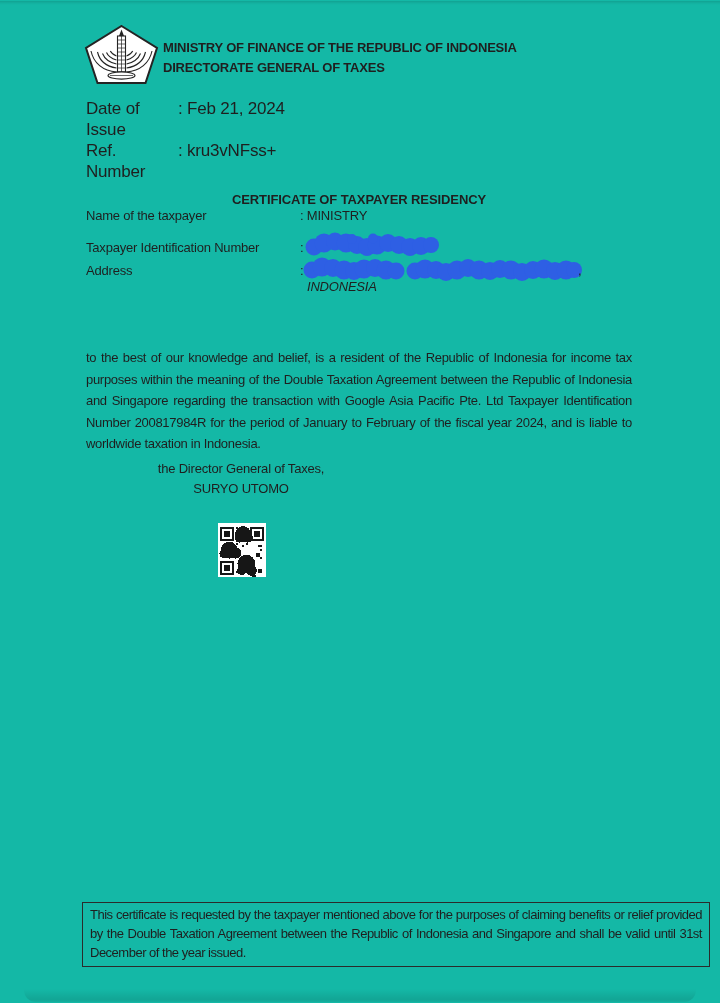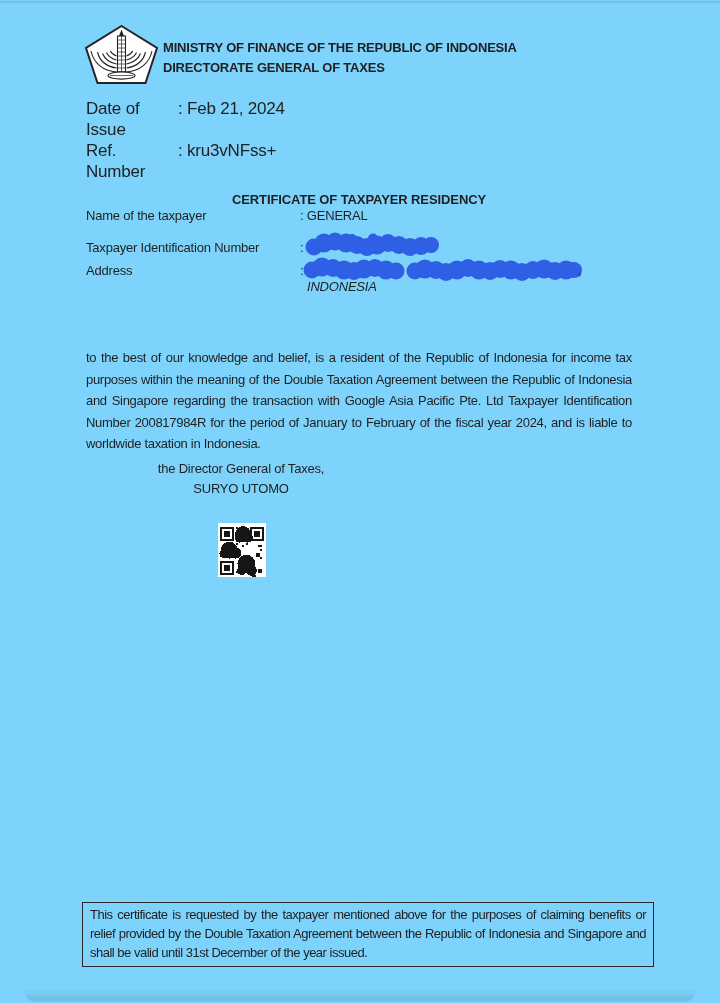--- a/index.html
+++ b/index.html
@@ -8,21 +8,21 @@
   }
   *{margin:0;padding:0;box-sizing:border-box;}
   html,body{background:#ffffff;}
   body{
     font-family:"Liberation Sans","DejaVu Sans",sans-serif;
     color:var(--text);
   }
   .page{
     position:relative;
     width:720px;height:1003px;
-    background:#7dd3fc;
+    background:#14b8a6;
     overflow:hidden;
   }
   .top-edge{
     position:absolute;top:1px;left:0;right:0;height:4px;
     background:linear-gradient(to bottom, rgba(0,0,0,0.12) 0%, rgba(0,0,0,0.04) 55%, rgba(0,0,0,0) 100%);
   }
   .bottom-edge{
     position:absolute;left:24px;right:24px;bottom:1px;height:13px;
     border-radius:0 0 12px 12px;
     background:linear-gradient(to bottom, rgba(0,0,0,0) 0%, rgba(0,0,0,0.10) 80%, rgba(0,0,0,0.05) 100%);
@@ -52,21 +52,21 @@
     font-size:13px;line-height:21.5px;letter-spacing:-0.3px;
     text-align:justify;
     margin-top:45px;
   }
   .sign-block{
     position:absolute;left:86px;top:459px;width:310px;
     text-align:center;font-size:13px;line-height:19.5px;letter-spacing:-0.2px;
   }
   .qr{position:absolute;left:218px;top:523px;width:48px;height:54px;}
   .footer-box{
-    position:absolute;left:82px;top:902px;width:572px;min-height:56px;
+    position:absolute;left:82px;top:902px;width:628px;min-height:56px;
     border:1px solid #2b2b2b;
     padding:2px 7px 4px 7px;
     font-size:13px;line-height:19px;letter-spacing:-0.5px;
     text-align:justify;
   }
 </style>
 </head>
 <body>
 
 <div class="page">
@@ -98,21 +98,21 @@
       <span class="meta-label">Ref. Number</span>
       <span class="meta-value">: kru3vNFss+</span>
     </div>
   </div>
 
   <div class="title">CERTIFICATE OF TAXPAYER RESIDENCY</div>
 
 
   <div class="frow" style="top:208px;">
     <span>Name of the taxpayer</span>
-    <span class="fvalue">: GENERAL</span>
+    <span class="fvalue">: MINISTRY</span>
   </div>
 
   <div class="frow" style="top:240px;">
     <span>Taxpayer Identification Number</span>
     <span class="fvalue">:</span>
   </div>
   <div class="redaction" style="left:305px;top:232px;">
     <svg width="138" height="27" viewBox="0 0 138 27">
       <g fill="var(--redaction-blue,#2e5fe4)">
         <circle cx="9" cy="15" r="8.5"></circle>

